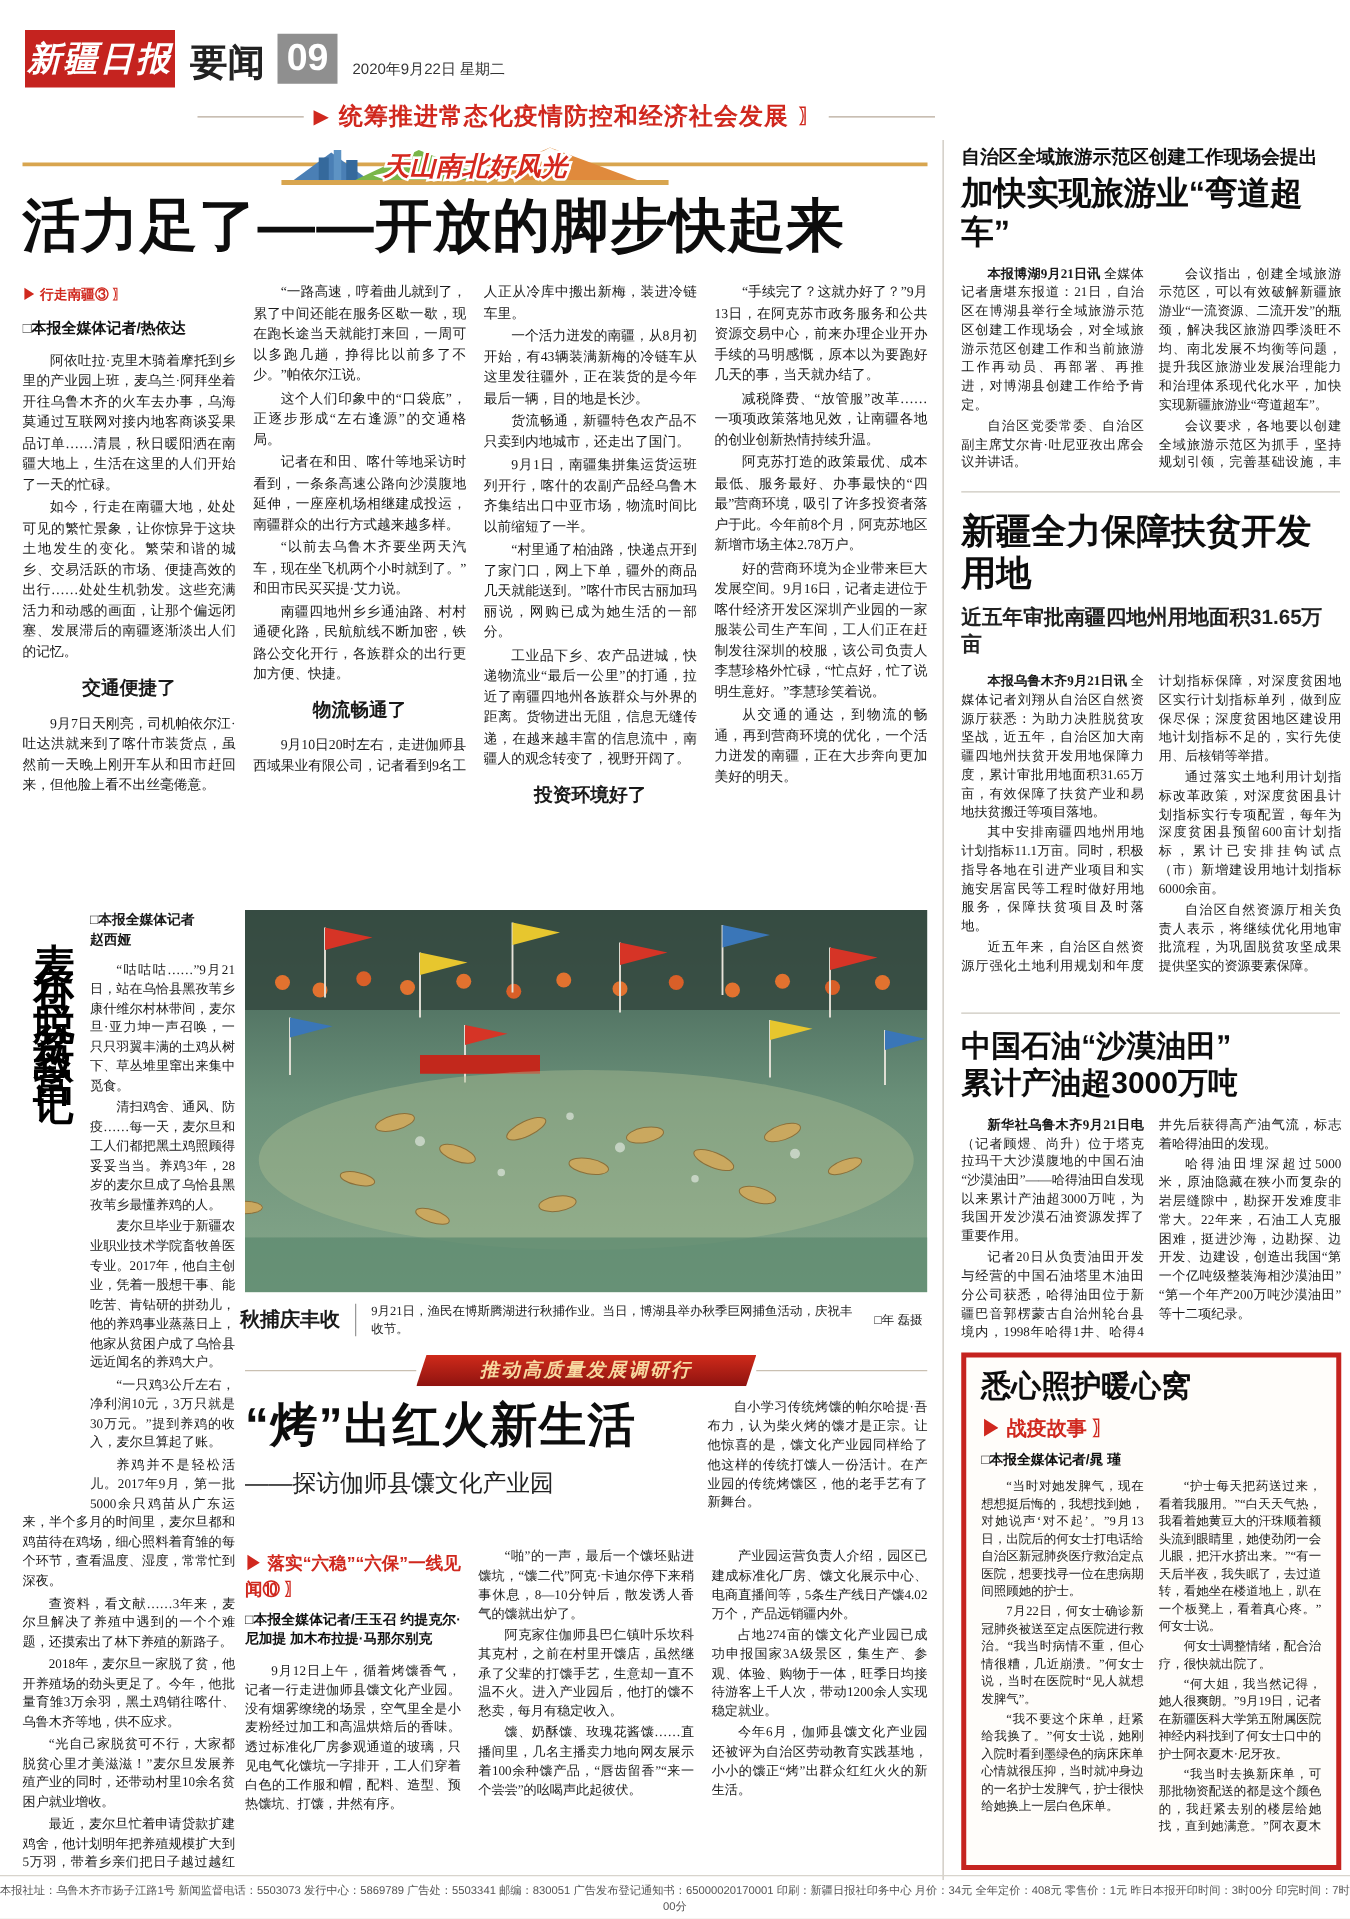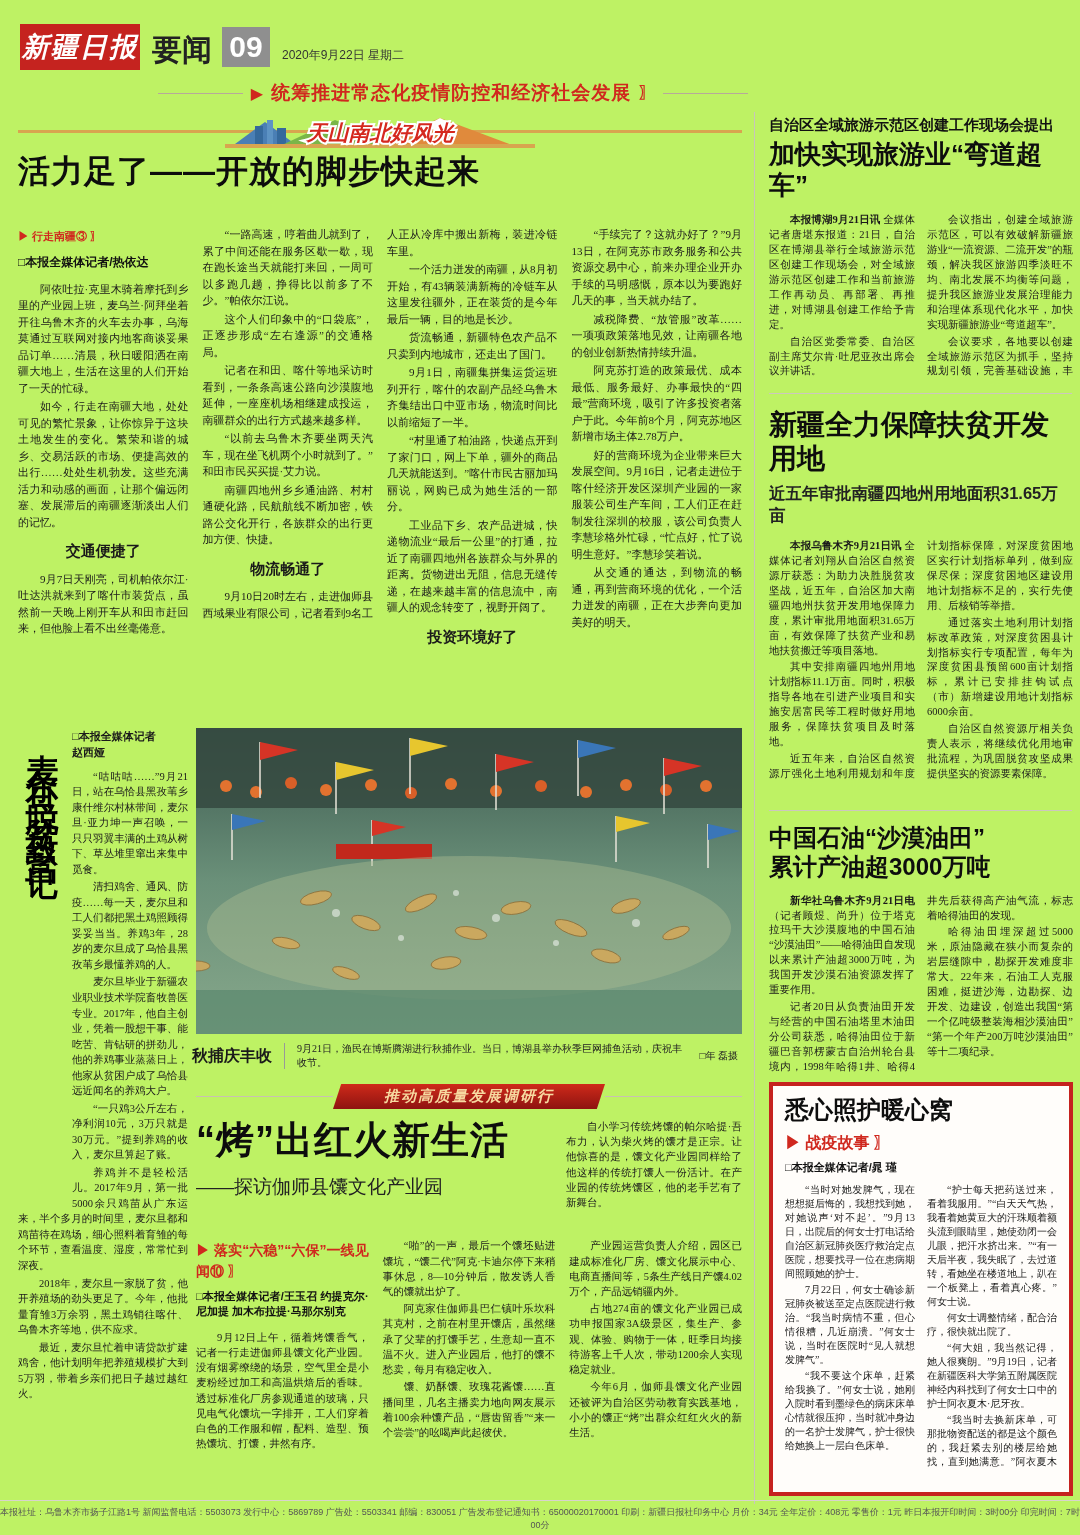--- a/index.html
+++ b/index.html
@@ -1,16 +1,16 @@
 <!DOCTYPE html>
 <html lang="zh"><head>
 <meta charset="utf-8">
 <style>
   html,body{margin:0;padding:0;background:#e8e6e0;}
-  .page{position:relative;width:1080px;height:1535px;margin:0 auto;background:#bef264;overflow:hidden;
+  .page{position:relative;width:1080px;height:1535px;margin:0 auto;background:#ffffff;overflow:hidden;
         font-family:"Liberation Serif","DejaVu Serif",serif;color:#1a1a1a;}
   .sans{font-family:"Liberation Sans","DejaVu Sans",sans-serif;}
 
   
   .logo-box{position:absolute;left:20px;top:24px;width:120px;height:46px;background:#c5231f;
             display:flex;align-items:center;justify-content:center;}
   .logo-box span{color:#fff;font-size:27px;font-weight:bold;font-style:italic;letter-spacing:2px;}
   .section-name{position:absolute;left:152px;top:30px;font-size:30px;font-weight:900;color:#222;}
   .pagenum-box{position:absolute;left:222px;top:27px;width:48px;height:40px;background:#8f8f8f;
                display:flex;align-items:center;justify-content:center;color:#fff;font-size:30px;font-weight:900;}
@@ -21,21 +21,21 @@
   .top-banner .line{flex:1;border-top:1.5px solid #b7a99a;}
   .top-banner .mark{color:#d0281e;font-size:16px;font-weight:bold;}
   .top-banner .txt{color:#d0281e;font-size:19px;font-weight:900;letter-spacing:1px;}
 
   
   .badge-row{position:absolute;left:18px;top:114px;width:724px;height:38px;}
   .badge-row .goldline{position:absolute;left:0;right:0;top:16px;height:3px;background:#d8a54f;}
   .badge-row svg{position:absolute;left:207px;top:0;}
 
   
-  .main-headline{position:absolute;left:18px;top:150px;width:724px;font-size:32px;font-weight:900;
+  .main-headline{position:absolute;left:18px;top:150px;width:724px;font-size:46px;font-weight:900;
                  color:#0d0d0d;letter-spacing:1px;}
 
   
   .main-cols{position:absolute;left:18px;top:226px;width:724px;height:492px;column-count:4;column-gap:14px;
              font-size:11px;line-height:1.5;text-align:justify;overflow:hidden;}
   .tag-row{color:#d0281e;font-weight:bold;font-size:11px;margin:2px 0 8px;font-family:"Liberation Sans",sans-serif;}
   .byline{font-weight:bold;font-size:12px;margin:0 0 10px;font-family:"Liberation Sans",sans-serif;color:#111;}
   .para{margin:0 0 2px;text-indent:2em;}
   .para .lead{font-weight:bold;}
   .pt-h{text-indent:0;text-align:center;font-weight:900;font-size:15px;margin:10px 0 8px;
@@ -195,23 +195,25 @@
       <p class="para pt-p"><b class="lead"></b><span>“咕咕咕……”9月21日，站在乌恰县黑孜苇乡康什维尔村林带间，麦尔旦·亚力坤一声召唤，一只只羽翼丰满的土鸡从树下、草丛堆里窜出来集中觅食。</span></p>
 
       <p class="para pt-p"><b class="lead"></b><span>清扫鸡舍、通风、防疫……每一天，麦尔旦和工人们都把黑土鸡照顾得妥妥当当。养鸡3年，28岁的麦尔旦成了乌恰县黑孜苇乡最懂养鸡的人。</span></p>
 
       <p class="para pt-p"><b class="lead"></b><span>麦尔旦毕业于新疆农业职业技术学院畜牧兽医专业。2017年，他自主创业，凭着一股想干事、能吃苦、肯钻研的拼劲儿，他的养鸡事业蒸蒸日上，他家从贫困户成了乌恰县远近闻名的养鸡大户。</span></p>
 
       <p class="para pt-p"><b class="lead"></b><span>“一只鸡3公斤左右，净利润10元，3万只就是30万元。”提到养鸡的收入，麦尔旦算起了账。</span></p>
 
       <p class="para pt-p"><b class="lead"></b><span>养鸡并不是轻松活儿。2017年9月，第一批5000余只鸡苗从广东运来，半个多月的时间里，麦尔旦都和鸡苗待在鸡场，细心照料着育雏的每个环节，查看温度、湿度，常常忙到深夜。</span></p>
 
+      <p class="para pt-p"><b class="lead"></b><span>查资料，看文献……3年来，麦尔旦解决了养殖中遇到的一个个难题，还摸索出了林下养殖的新路子。</span></p>
 
       <p class="para pt-p"><b class="lead"></b><span>2018年，麦尔旦一家脱了贫，他开养殖场的劲头更足了。今年，他批量育雏3万余羽，黑土鸡销往喀什、乌鲁木齐等地，供不应求。</span></p>
 
+      <p class="para pt-p"><b class="lead"></b><span>“光自己家脱贫可不行，大家都脱贫心里才美滋滋！”麦尔旦发展养殖产业的同时，还带动村里10余名贫困户就业增收。</span></p>
 
       <p class="para pt-p"><b class="lead"></b><span>最近，麦尔旦忙着申请贷款扩建鸡舍，他计划明年把养殖规模扩大到5万羽，带着乡亲们把日子越过越红火。</span></p>
     </div>
 
   <div class="photo">
     <svg width="546" height="306" viewBox="0 0 546 306">
       <defs>
         <linearGradient id="water" x1="0" y1="0" x2="0" y2="1">
           <stop offset="0" stop-color="#3d5a50"></stop>
             <stop offset="0.5" stop-color="#6a9079"></stop>

